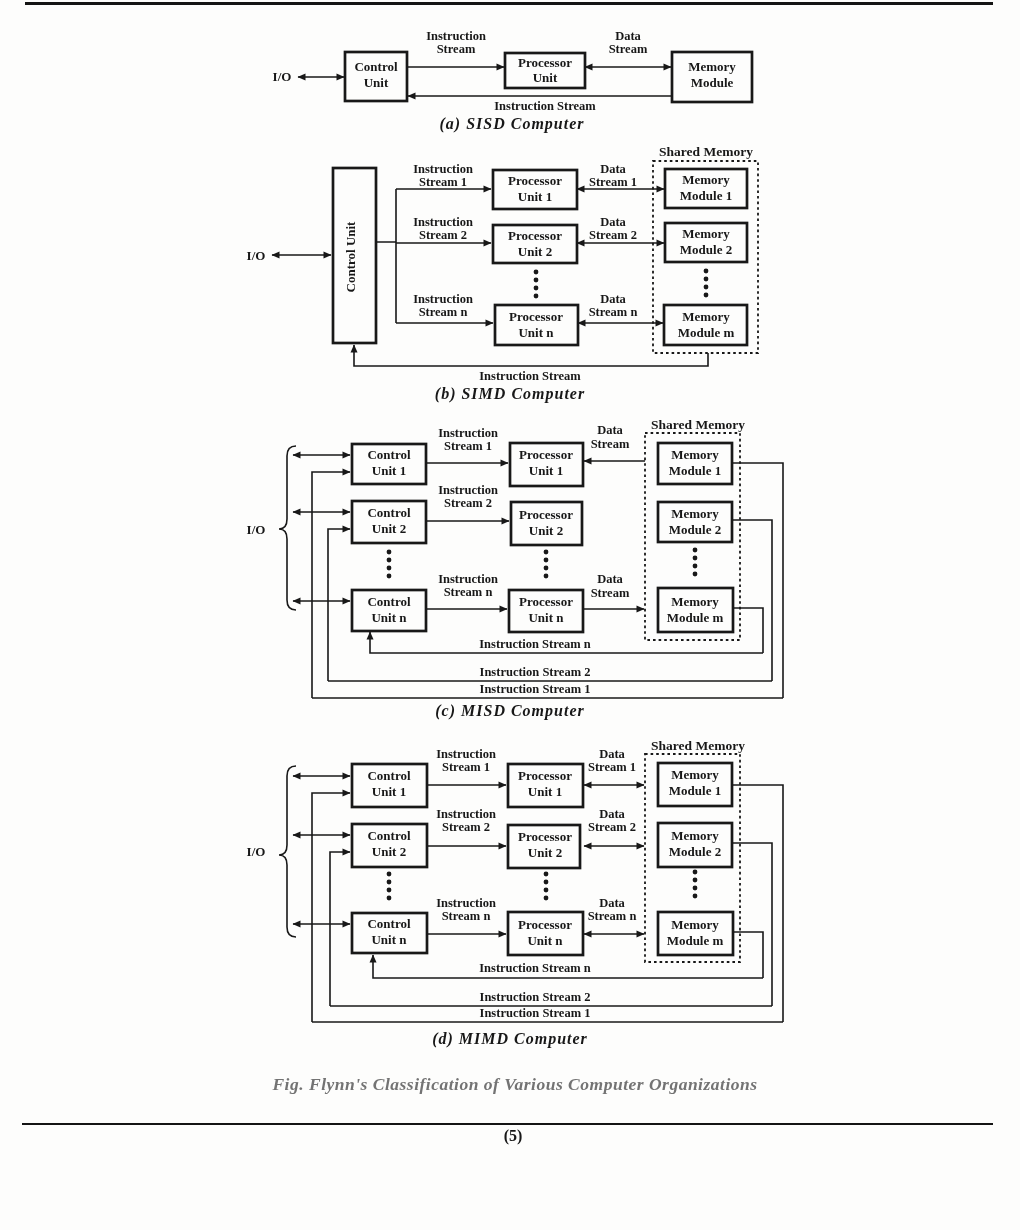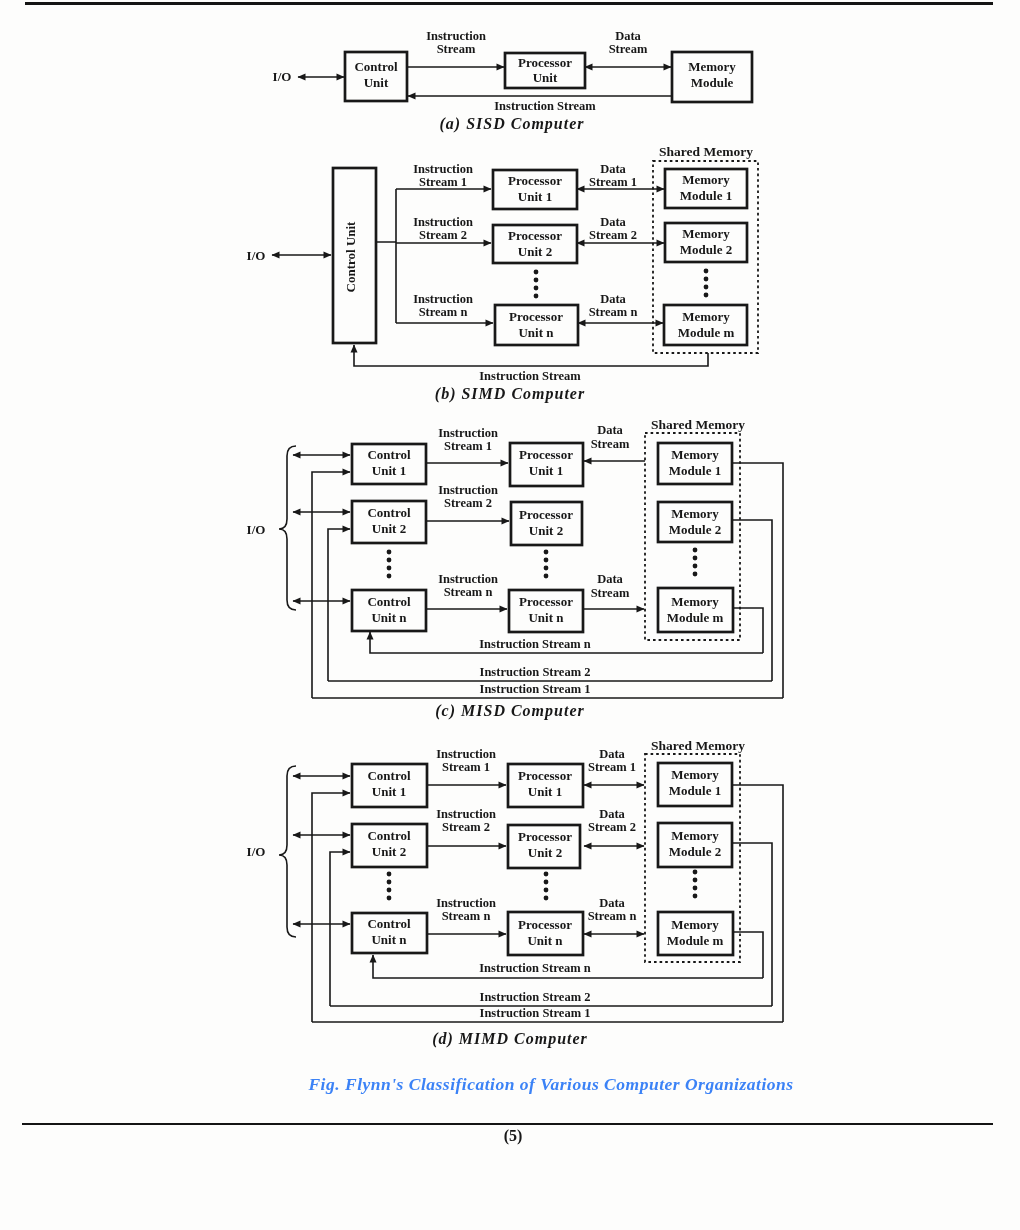--- a/index.html
+++ b/index.html
@@ -9,21 +9,21 @@
   svg text{font-family:"Liberation Serif",serif;font-weight:bold;fill:#181818;}
   .bx{fill:none;stroke:#181818;stroke-width:2.7;}
   .ln{fill:none;stroke:#181818;stroke-width:1.6;}
   .dsh{fill:none;stroke:#181818;stroke-width:1.8;stroke-dasharray:2.6 3;}
   .t12{font-size:12.5px;}
   .t13{font-size:13px;}
   .tsm{font-size:13.5px;}
   .cap{font-size:16px;font-style:italic;letter-spacing:1px;}
   .mid{text-anchor:middle;}
   .dot{fill:#181818;}
-  .fig-caption{position:absolute;left:515px;top:1074px;transform:translateX(-50%);white-space:nowrap;font-weight:bold;font-style:italic;font-size:17.5px;color:#3b82f6;letter-spacing:0.5px;margin-left:36px;}
+  .fig-caption{position:absolute;left:515px;top:1074px;transform:translateX(-50%);white-space:nowrap;font-weight:bold;font-style:italic;font-size:17.5px;color:#737373;letter-spacing:0.5px;}
   .page-number{position:absolute;left:513px;top:1127px;transform:translateX(-50%);font-weight:bold;font-size:16px;color:#181818;}
 </style>
 </head>
 <body>
 
 <div class="page">
 
   <div class="rule" style="left:25px;top:2px;width:968px;height:3px;"></div>
 
   <svg style="left:225px;top:20px;" width="565" height="118" viewBox="225 20 565 118">

